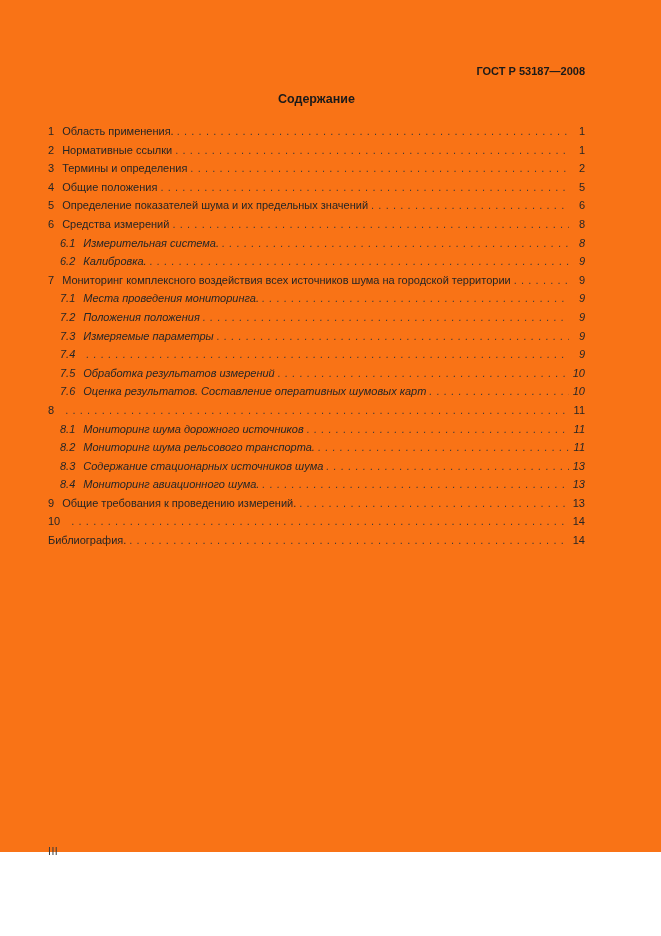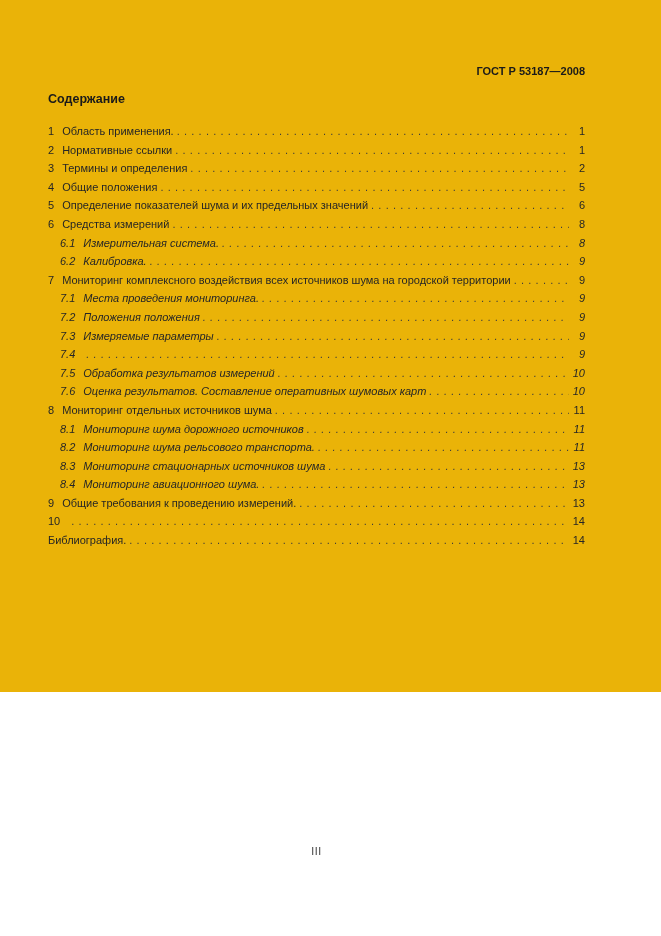--- a/index.html
+++ b/index.html
@@ -11,40 +11,40 @@
     width: 661px;
     height: 936px;
     font-family: "Liberation Sans", sans-serif;
     color: #212121;
     position: relative;
     overflow: hidden;
   }
   .page {
     position: relative;
     width: 661px;
-    height: 692px;
-    background: #eab308;
+    height: 852px;
+    background: #f97316;
   }
   .doc-header {
     position: absolute;
     top: 65px;
     left: 48px;
     width: 537px;
     text-align: right;
     font-size: 11px;
     font-weight: bold;
     color: #1a1a1a;
   }
   .doc-title {
     position: absolute;
     top: 92px;
     left: 48px;
     width: 537px;
     margin: 0;
-    text-align: left;
+    text-align: center;
     font-size: 12.5px;
     font-weight: bold;
     color: #1a1a1a;
   }
   .toc {
     position: absolute;
     top: 122px;
     left: 48px;
     width: 537px;
   }
@@ -80,21 +80,21 @@
   .toc-page {
     flex: 0 0 auto;
     min-width: 14px;
     text-align: right;
   }
   .doc-footer {
     position: absolute;
     top: 845px;
     left: 48px;
     width: 537px;
-    text-align: center;
+    text-align: left;
     font-size: 10.5px;
     color: #3a3a3a;
     letter-spacing: 0.5px;
   }
 </style>
 </head>
 <body>
 
 <div class="page">
 
@@ -189,39 +189,38 @@
         <span class="toc-page">10</span>
       </div>
       <div class="toc-row lvl1">
         <span class="toc-num">7.6</span>
         <span class="toc-label">Оценка результатов. Составление оперативных шумовых карт</span>
         <span class="toc-dots"></span>
         <span class="toc-page">10</span>
       </div>
       <div class="toc-row lvl0">
         <span class="toc-num">8</span>
-        <span class="toc-label">Мониторинг отдельных источников шума</span>
         <span class="toc-dots"></span>
         <span class="toc-page">11</span>
       </div>
       <div class="toc-row lvl1">
         <span class="toc-num">8.1</span>
         <span class="toc-label">Мониторинг шума дорожного источников</span>
         <span class="toc-dots"></span>
         <span class="toc-page">11</span>
       </div>
       <div class="toc-row lvl1">
         <span class="toc-num">8.2</span>
         <span class="toc-label">Мониторинг шума рельсового транспорта.</span>
         <span class="toc-dots"></span>
         <span class="toc-page">11</span>
       </div>
       <div class="toc-row lvl1">
         <span class="toc-num">8.3</span>
-        <span class="toc-label">Мониторинг стационарных источников шума</span>
+        <span class="toc-label">Содержание стационарных источников шума</span>
         <span class="toc-dots"></span>
         <span class="toc-page">13</span>
       </div>
       <div class="toc-row lvl1">
         <span class="toc-num">8.4</span>
         <span class="toc-label">Мониторинг авиационного шума.</span>
         <span class="toc-dots"></span>
         <span class="toc-page">13</span>
       </div>
       <div class="toc-row lvl0">

